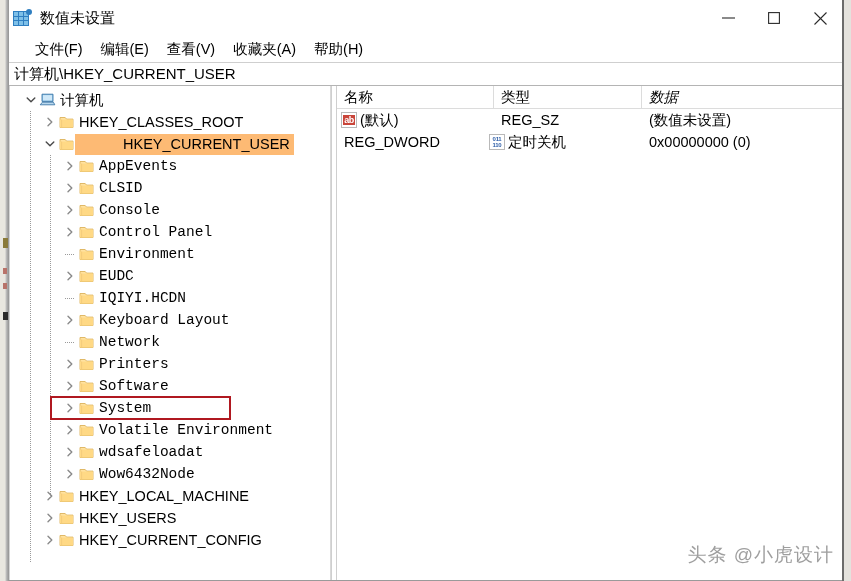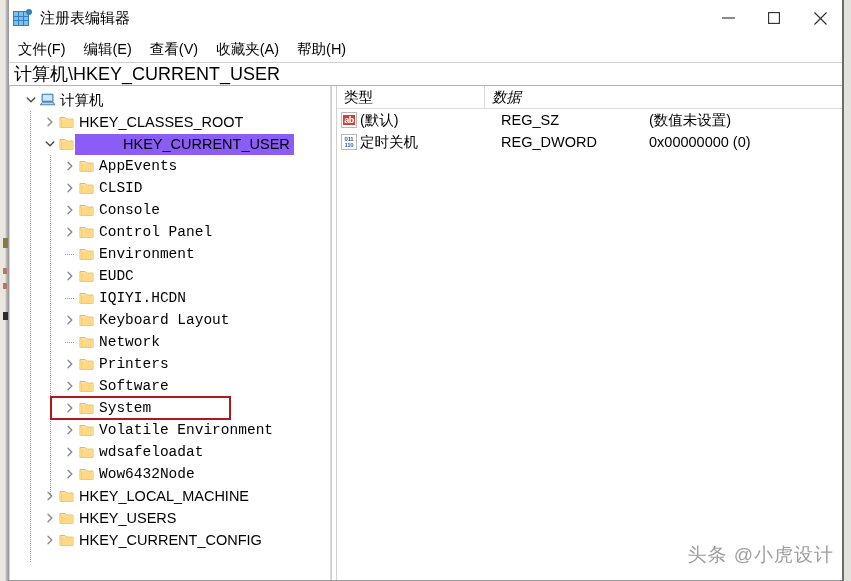--- a/index.html
+++ b/index.html
@@ -99,21 +99,21 @@
     cursor: default;
   }
   .wbtn svg { display: block; }
 
   
   .menubar {
     height: 25px;
     background: #ffffff;
     display: flex;
     align-items: center;
-    padding-left: 9px;
+    padding-left: 26px;
     flex: 0 0 auto;
     text-align: right;
   }
   .menu-item {
     font-size: 14.5px;
     color: #000000;
     padding: 0 9px 0 0;
     margin-right: 9px;
     white-space: nowrap;
     cursor: default;
@@ -124,21 +124,21 @@
     height: 24px;
     margin: 0;
     background: #ffffff;
     border-top: 1px solid #cfcfcf;
     border-bottom: 1px solid #b4b4b4;
     display: flex;
     align-items: center;
     flex: 0 0 auto;
   }
   .address-text {
-    font-size: 18px;
+    font-size: 15px;
     color: #000000;
     padding-left: 5px;
     white-space: nowrap;
   }
 
   
   .panes {
     flex: 1 1 auto;
     display: flex;
     min-height: 0;
@@ -162,21 +162,21 @@
   }
   .node {
     height: 22px;
     display: flex;
     align-items: center;
     position: relative;
     white-space: nowrap;
     cursor: default;
   }
   .node.selected .label-box {
-    background: #8b5cf6;
+    background: #fdba74;
     padding-left: 48px;
   }
   .twisty {
     width: 16px; height: 22px;
     flex: 0 0 16px;
     display: flex;
     align-items: center;
     justify-content: center;
   }
   .twisty svg { display: block; }
@@ -370,21 +370,21 @@
             <i></i>
             <i></i>
             <i></i>
             <i></i>
             <i></i>
             <i></i>
             <i></i>
           </div>
         <div class="dot"></div>
       </div>
-      <div class="title-text">注册表编辑器</div>
+      <div class="title-text">数值未设置</div>
       <div class="titlebar-spacer"></div>
 
       <button class="wbtn">
         <svg width="13" height="12" viewBox="0 0 13 12" aria-hidden="true">
           <line x1="0" y1="6" x2="13" y2="6" stroke="#2b2b2b" stroke-width="1.1"></line>
         </svg>
       </button>
       <button class="wbtn">
         <svg width="12" height="12" viewBox="0 0 12 12" aria-hidden="true">
           <rect x="0.6" y="0.6" width="10.8" height="10.8" fill="none" stroke="#2b2b2b" stroke-width="1.1"></rect>
@@ -721,42 +721,43 @@
             <div class="vline" style="left: 21px; top: 25px; height: 451px;"></div>
             <div class="vline" style="left: 41px; top: 69px; height: 341px;"></div>
           </div>
         <div class="red-box" id="red-box" style="left: 41px; top: 310px; width: 181px; height: 24px; border-color: rgb(176, 24, 32);"></div>
       </div>
 
       <div class="splitter"></div>
 
       <div class="list-pane">
         <div class="list-header">
+          <div class="hcell c-name">名称</div>
           <div class="hcell c-type">类型</div>
           <div class="hcell c-data">数据</div>
         </div>
         <div id="rows-root">
             <div class="row">
               <div class="cell c-name">
                 <span class="vicon sz">
                   <span class="ab">ab</span>
                 </span>
                 <span>(默认)</span>
               </div>
               <div class="cell c-type">REG_SZ</div>
               <div class="cell c-data">(数值未设置)</div>
             </div>
             <div class="row">
+              <div class="cell c-type">REG_DWORD</div>
               <div class="cell c-name">
                 <span class="vicon dword">
                   <span class="bits">011<br>110</span>
                 </span>
                 <span>定时关机</span>
               </div>
-              <div class="cell c-type">REG_DWORD</div>
               <div class="cell c-data">0x00000000 (0)</div>
             </div>
           </div>
         <div class="list-right-edge"></div>
       </div>
     </div>
   </div>
 
   <div class="right-pale-edge"></div>
   <div class="right-dark-edge"></div>

